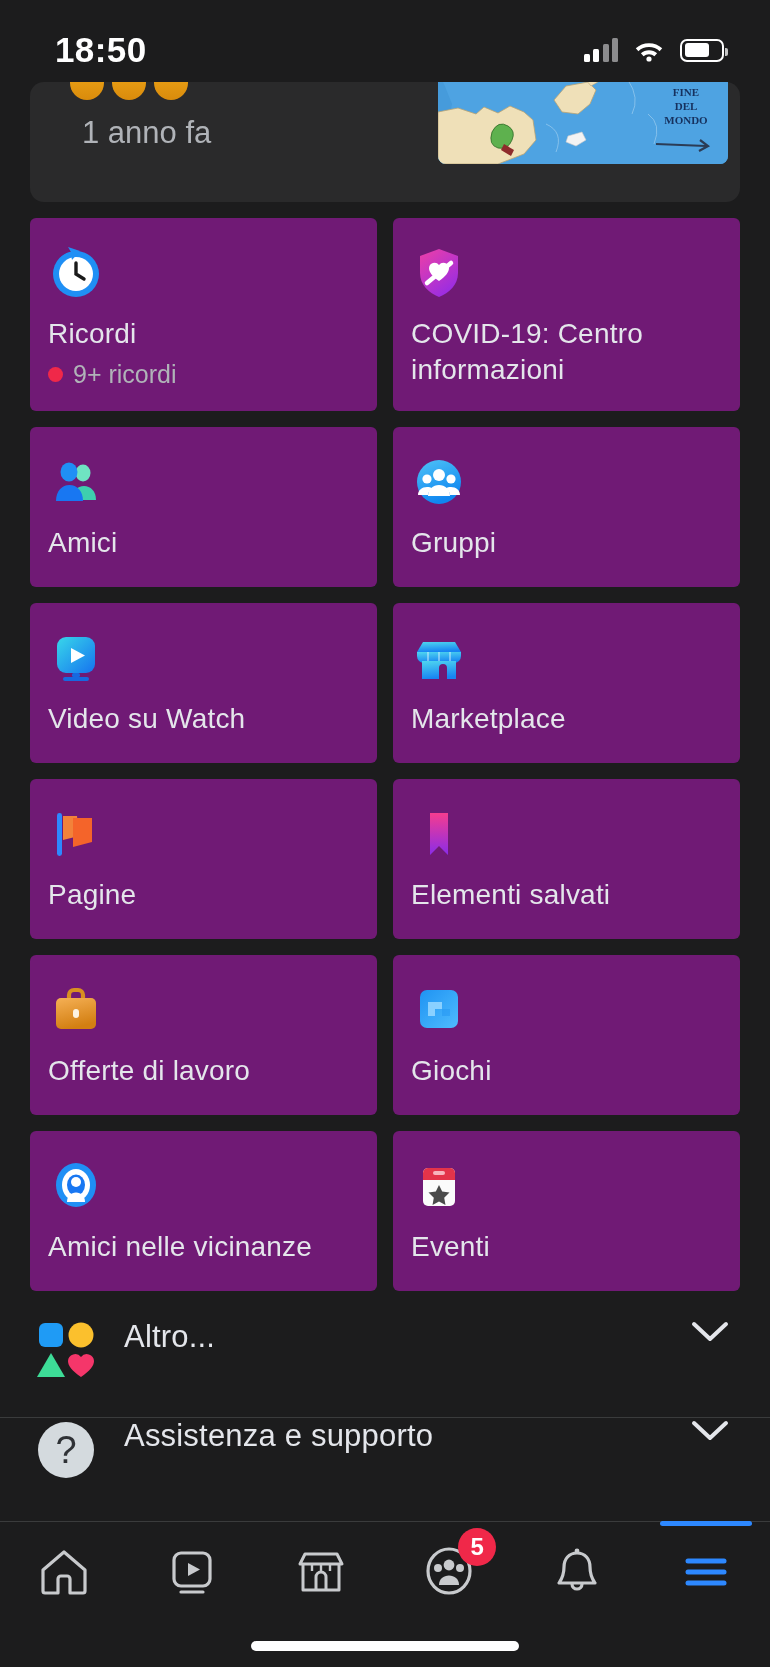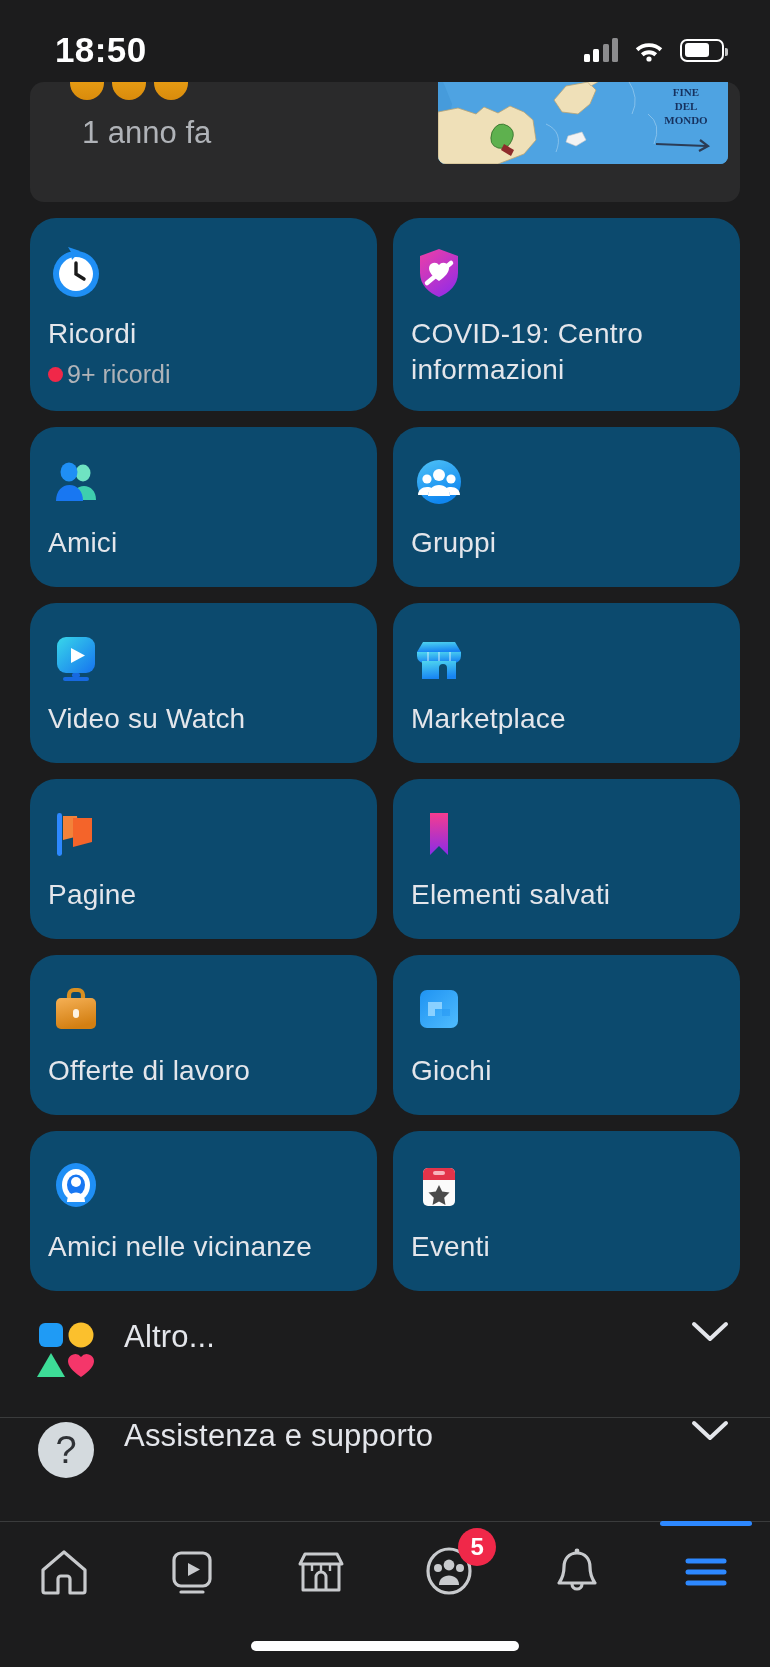--- a/index.html
+++ b/index.html
@@ -72,35 +72,35 @@
     background:#4d9fe0;
   }
   .mem-thumb svg { display:block; width:100%; height:100%; }
 
   
   .grid {
     display:grid; grid-template-columns:1fr 1fr;
     gap:16px 16px; margin-top:16px;
   }
   .card {
-    background:#0c4a6e; border-radius:26px;
+    background:#701a75; border-radius:6px;
     padding:26px 18px 22px 18px;
     min-height:160px;
     display:flex; flex-direction:column;
     justify-content:flex-start;
   }
   .card .ico { height:58px; margin-bottom:14px; display:flex; align-items:center; }
   .card .ico svg { display:block; }
   .card .lbl {
     font-size:28px; color:#e4e6eb; line-height:1.28;
     letter-spacing:.2px;
   }
   .card .sub {
     margin-top:8px; font-size:25px; color:#b0b3b8;
-    display:flex; align-items:center; gap:4px;
+    display:flex; align-items:center; gap:10px;
   }
   .dot { width:15px; height:15px; border-radius:50%; background:#f02849; display:inline-block; }
 
   
   .row {
     height:98px; display:flex; align-items:flex-start;
     padding:0 30px; margin:0 -30px;
   }
   .row .ricon { width:72px; display:flex; align-items:center; justify-content:center; }
   .row .rlabel { flex:1; font-size:31px; color:#e4e6eb; padding-left:22px; letter-spacing:.2px; }

